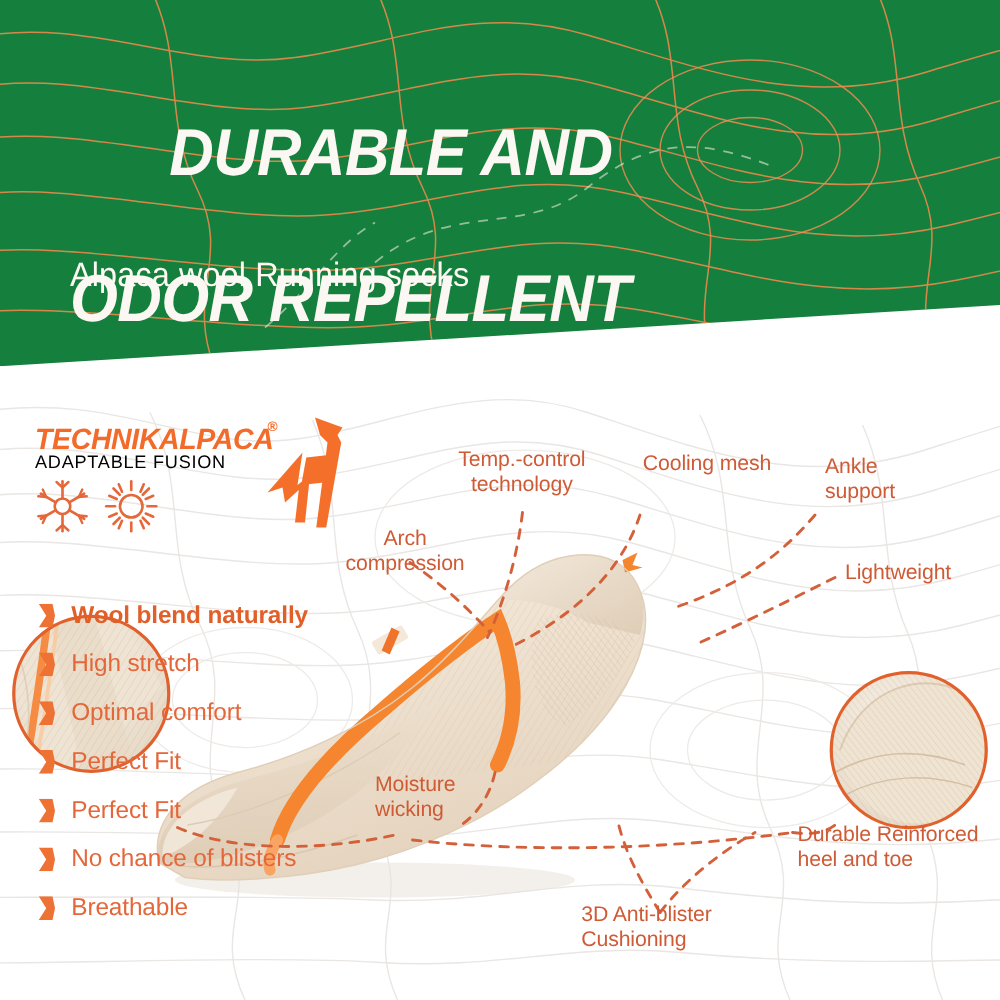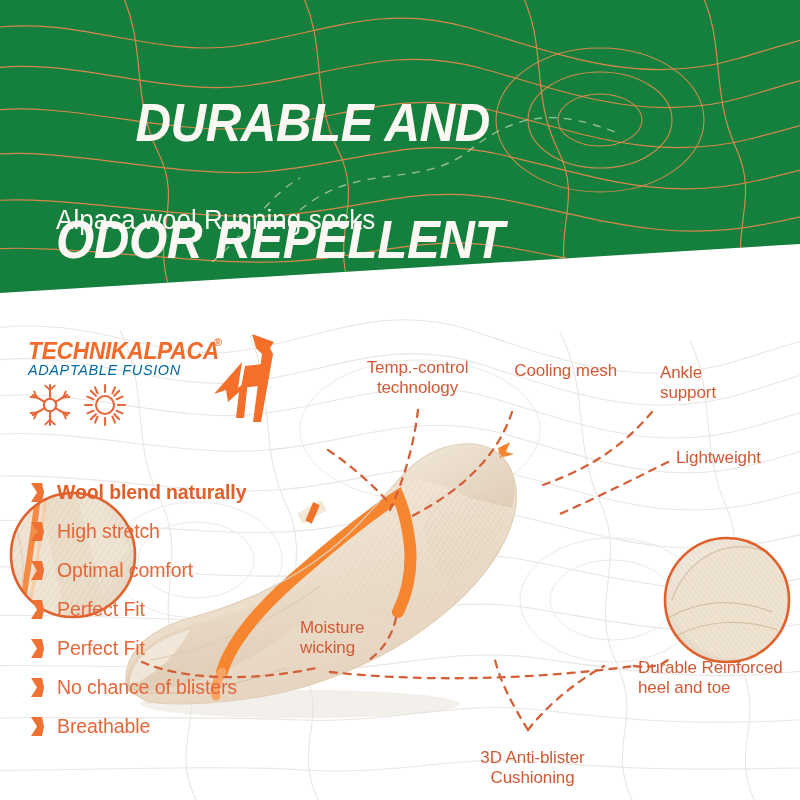--- a/index.html
+++ b/index.html
@@ -101,22 +101,21 @@
     top: 0px;
     font-size: 11px;
     color: #F26B2A;
     font-weight: 600;
   }
   .brand-tag {
     position: absolute;
     left: 6px;
     top: 26px;
     font-size: 14.5px;
-    font-style: italic;
-    color: #0369a1;
+    color: #000000;
     letter-spacing: 0.6px;
     white-space: nowrap;
   }
   .brand-icons {
     position: absolute;
     left: 4px;
     top: 46px;
   }
   .brand-mark {
     position: absolute;
@@ -181,21 +180,21 @@
     letter-spacing: -0.1px;
   }
 
   .cl-arch        { left: 254px; top: 421px; width: 140px; text-align: center; }
   .cl-temp        { left: 355px; top: 358px; width: 125px; text-align: center; }
   .cl-cooling     { left: 492px; top: 361px; width: 125px; text-align: right; }
   .cl-ankle       { left: 660px; top: 363px; width: 95px;  text-align: left; }
   .cl-light       { left: 676px; top: 448px; width: 120px; text-align: left; }
   .cl-moisture    { left: 300px; top: 618px; width: 110px; text-align: left; }
   .cl-durable     { left: 638px; top: 658px; width: 162px; text-align: left; }
-  .cl-cushion     { left: 440px; top: 722px; width: 185px; text-align: center; margin-top: 26px; }
+  .cl-cushion     { left: 465px; top: 722px; width: 185px; text-align: left; }
 </style>
 </head>
 <body>
 
 <div id="page">
 
   <svg class="topo-white" width="800" height="800" viewBox="0 0 800 800">
     <g fill="none" stroke="#E9E6E3" stroke-width="1.1">
       <path d="M-20 330 C 90 312, 150 360, 230 352 S 380 300, 470 330 S 640 392, 740 360 S 830 330, 860 342"></path>
       <path d="M-20 362 C 80 346, 160 392, 246 382 S 392 336, 480 364 S 648 424, 748 392 S 830 364, 862 374"></path>
@@ -500,20 +499,22 @@
       <path d="M668 162 C 640 176, 600 196, 560 214"></path>
       <path d="M396 318 C 392 336, 382 352, 366 362"></path>
       <path d="M142 362 C 182 380, 252 382, 316 368"></path>
       <path d="M330 372 C 420 382, 530 380, 634 366"></path>
       <path d="M634 366 C 650 368, 660 366, 668 360"></path>
       <path d="M528 430 C 512 404, 500 382, 494 356"></path>
       <path d="M528 430 C 548 404, 576 382, 604 366"></path>
     </g>
   </svg>
 
+  <div class="callout cl-arch">Arch
+compression</div>
   <div class="callout cl-temp">Temp.-control
 technology</div>
   <div class="callout cl-cooling">Cooling mesh</div>
   <div class="callout cl-ankle">Ankle
 support</div>
   <div class="callout cl-light">Lightweight</div>
   <div class="callout cl-moisture">Moisture
 wicking</div>
   <div class="callout cl-durable">Durable Reinforced
 heel and toe</div>

